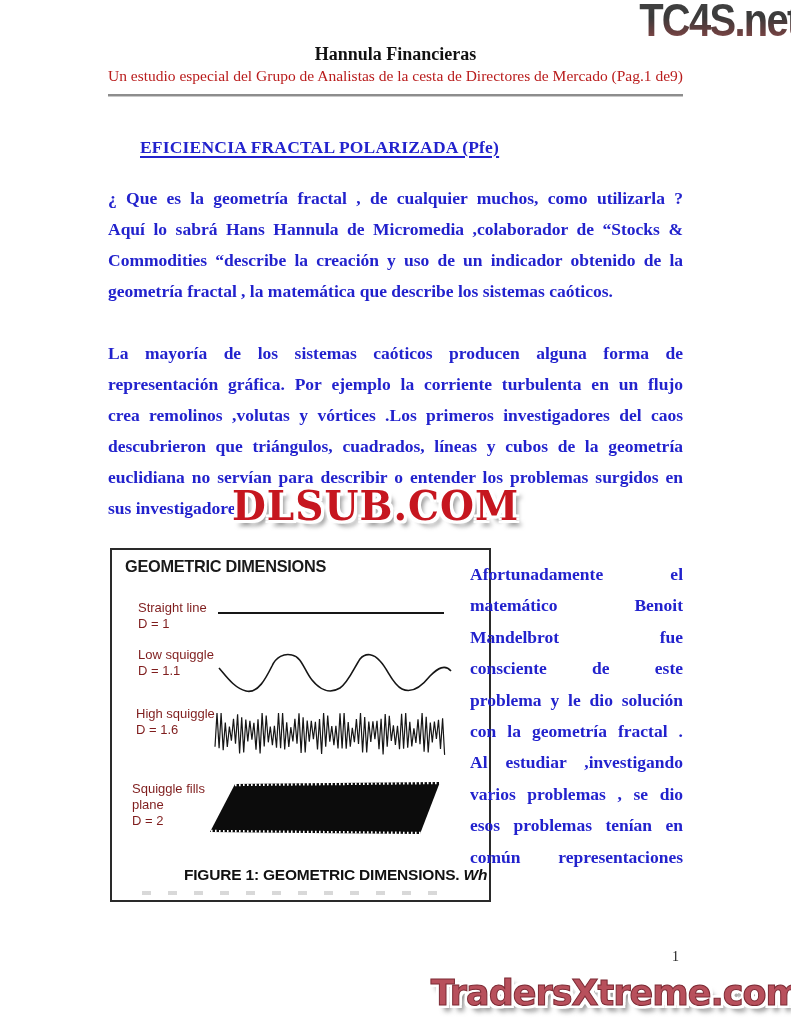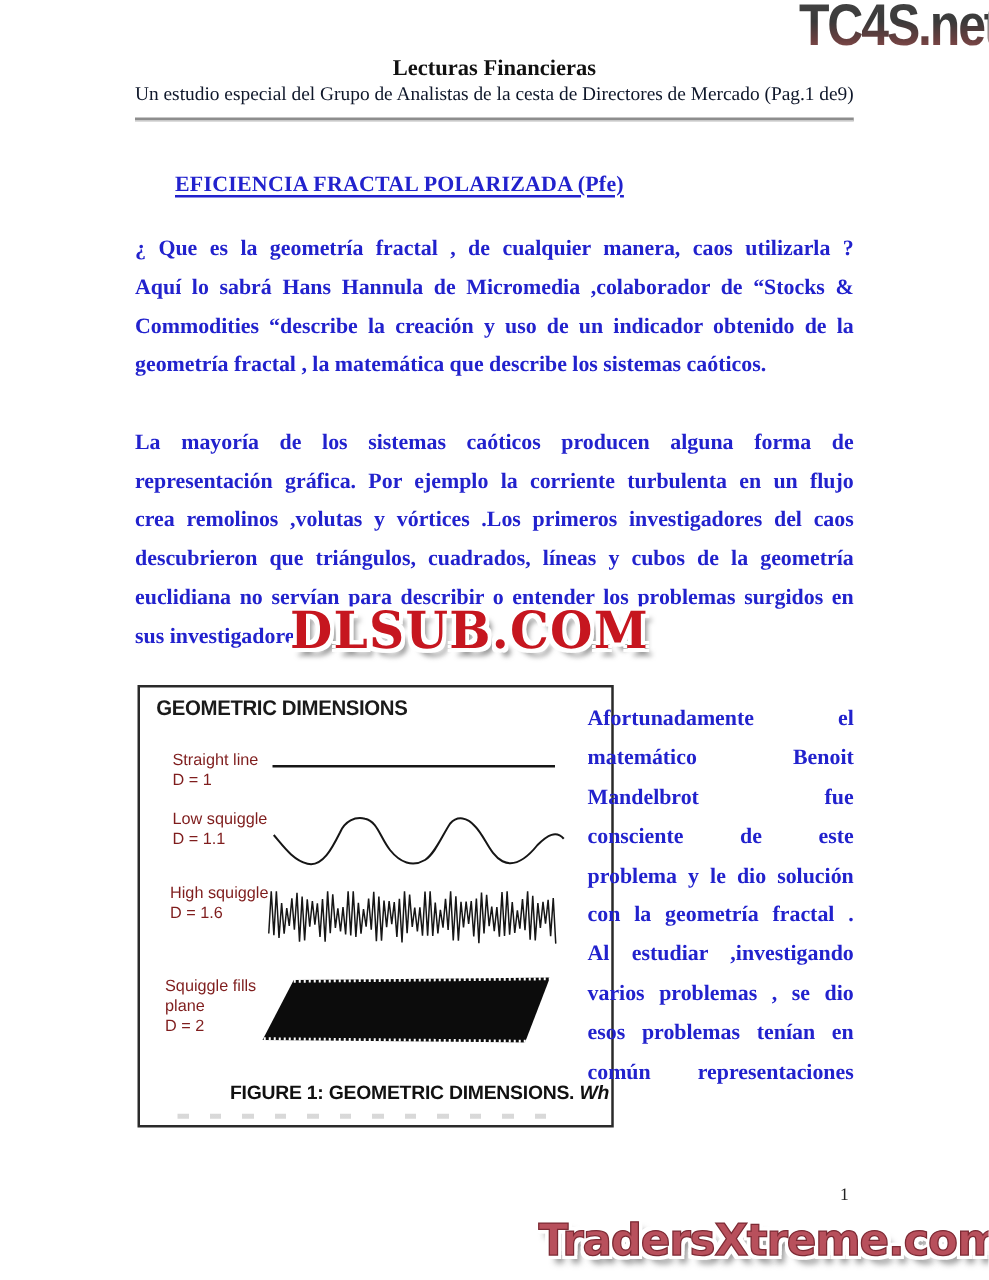--- a/index.html
+++ b/index.html
@@ -15,21 +15,21 @@
     background:linear-gradient(180deg,#454545 0%,#3a3a3a 45%,#6b4040 78%,#935454 100%);
     -webkit-background-clip:text;background-clip:text;color:transparent;
     transform:scaleX(.85);transform-origin:right top;white-space:nowrap;
   }
   .hdr-title{
     position:absolute;top:44px;left:0;width:791px;text-align:center;
     font-size:18px;font-weight:bold;color:#111;
   }
   .hdr-sub{
     position:absolute;top:67px;left:0;width:791px;text-align:center;
-    font-size:15.5px;color:#0f172a;
+    font-size:15.5px;color:#b91c1c;
   }
   .hdr-rule{
     position:absolute;top:94px;left:108px;width:575px;height:2px;
     background:#8d8d8d;border-bottom:1px solid #c9c9c9;
   }
   
   .blue{color:#2222cd;font-weight:bold;font-size:17.5px;}
   .doc-heading{
     position:absolute;top:137px;left:108px;
     text-decoration:underline;text-decoration-thickness:2px;text-underline-offset:3px;
@@ -100,28 +100,28 @@
     white-space:nowrap;
   }
 </style>
 </head>
 <body>
 
 <div class="page">
 
   <div class="tc4s-logo">TC4S.net</div>
 
-  <div class="hdr-title">Lecturas Financieras</div>
+  <div class="hdr-title">Hannula Financieras</div>
   <div class="hdr-sub">Un estudio especial del Grupo de Analistas  de la cesta de Directores de Mercado (Pag.1 de9)</div>
   <div class="hdr-rule"></div>
 
   <div class="blue doc-heading">EFICIENCIA FRACTAL  POLARIZADA (Pfe)</div>
 
   <div class="para p1 blue">
-    <div class="ln">¿ Que es la geometría fractal , de cualquier manera, caos utilizarla    ?</div>
+    <div class="ln">¿ Que es la geometría fractal , de cualquier muchos, como utilizarla    ?</div>
     <div class="ln">Aquí lo sabrá Hans Hannula de Micromedia ,colaborador de “Stocks &amp;</div>
     <div class="ln">Commodities “describe la creación y uso de un indicador obtenido de la</div>
     <div class="ln last">geometría fractal  , la matemática que describe los sistemas caóticos.</div>
   </div>
 
   <div class="para p2 blue">
     <div class="ln">La mayoría de los sistemas caóticos producen alguna forma de</div>
     <div class="ln">representación gráfica. Por ejemplo la corriente turbulenta en un flujo</div>
     <div class="ln">crea remolinos ,volutas y vórtices .Los primeros investigadores del caos</div>
     <div class="ln">descubrieron que triángulos, cuadrados, líneas y cubos de la geometría</div>

